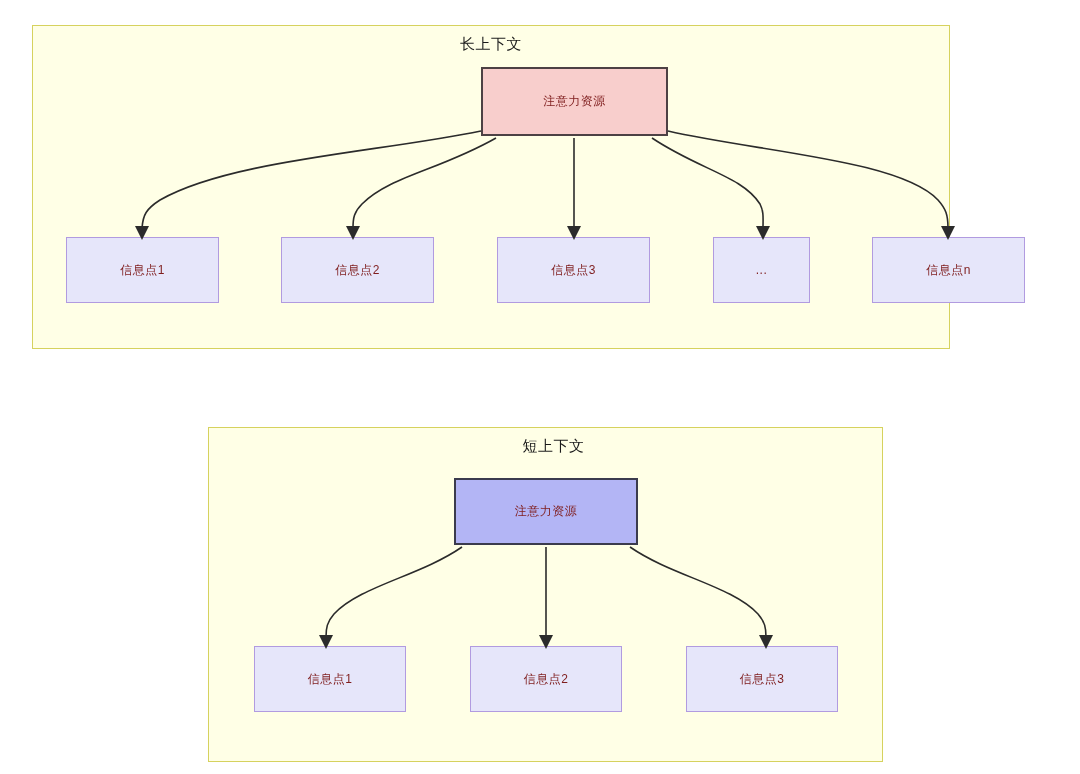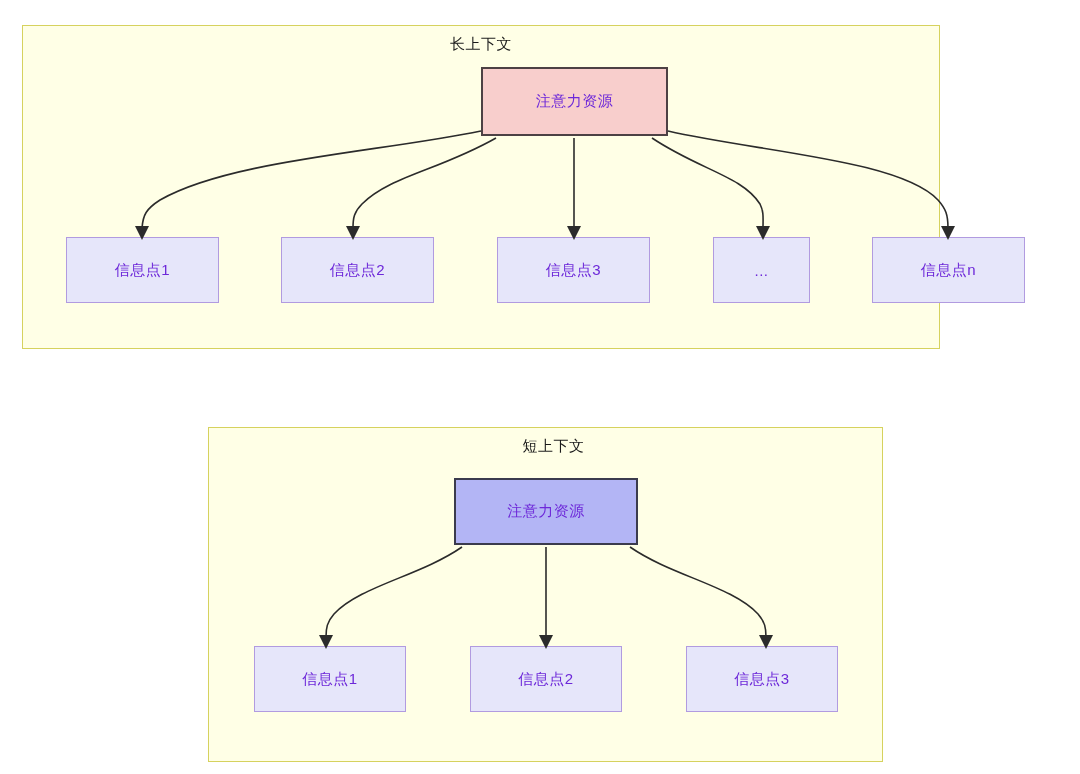--- a/index.html
+++ b/index.html
@@ -22,21 +22,21 @@
     width: 1080px;
     height: 774px;
   }
   .panel {
     position: absolute;
     background: #ffffe6;
     border: 1px solid #d6d25e;
     box-sizing: border-box;
   }
   #panel-long {
-    left: 22px;
+    left: 32px;
     top: 25px;
     width: 918px;
     height: 324px;
   }
   #panel-short {
     left: 208px;
     top: 427px;
     width: 675px;
     height: 335px;
   }
@@ -52,22 +52,22 @@
   }
   #panel-long .panel-title { top: 9px; }
   #panel-short .panel-title { top: 9px; padding-left: 16px; }
 
   .node {
     position: absolute;
     box-sizing: border-box;
     display: flex;
     align-items: center;
     justify-content: center;
-    font-size: 15px;
-    color: #6d28d9;
+    font-size: 12px;
+    color: #7f1d1d;
     letter-spacing: 0.5px;
     white-space: nowrap;
   }
   .node-attention-long {
     background: #f8cecc;
     border: 2px solid #4d4144;
   }
   .node-attention-short {
     background: #b3b5f5;
     border: 2px solid #3b3b4d;

